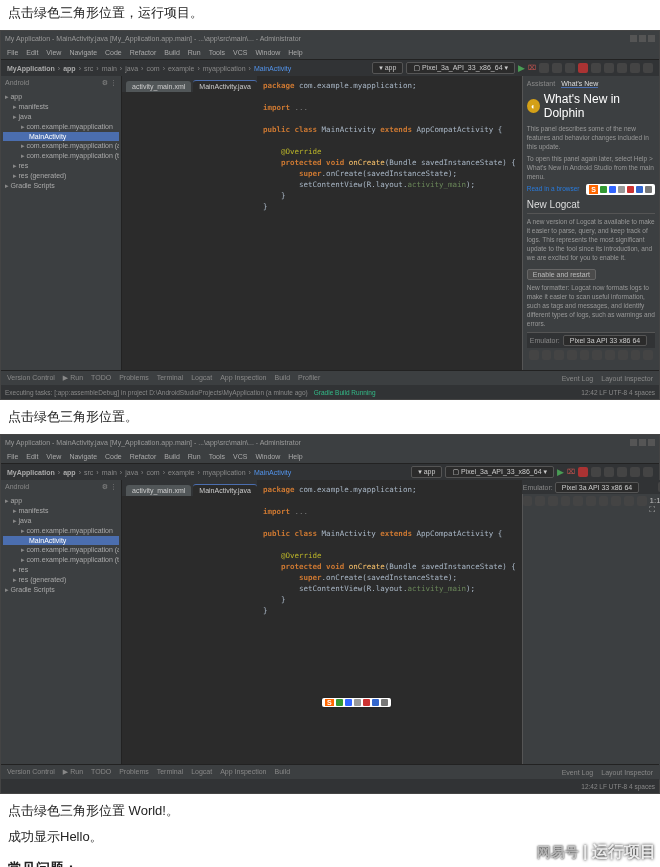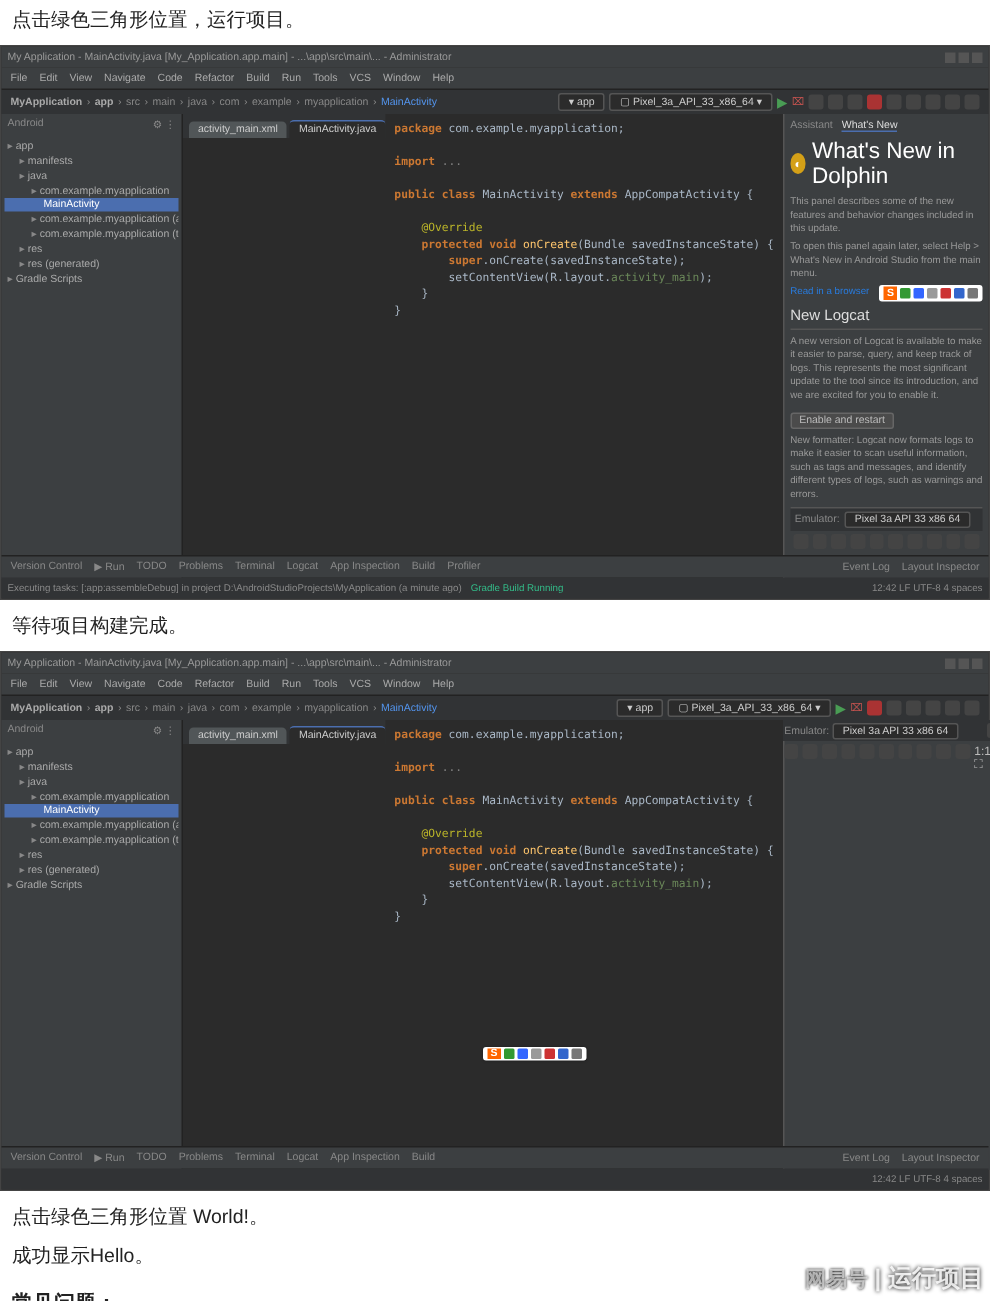--- a/index.html
+++ b/index.html
@@ -39,21 +39,21 @@
   .cl { color:#a9b7c6; }
   .st { color:#6a8759; }
   .an { color:#bbb529; }
   .fn { color:#ffc66d; }
   .cm { color:#808080; }
   .rightpanel { width:212px; background:#3c3f41; border-left:1px solid #555; padding:4px; font-size:7px; color:#bbb; overflow:hidden; }
   .rp-tabs { display:flex; gap:6px; margin-bottom:2px; color:#888; }
   .rp-tabs .a { color:#ddd; border-bottom:1px solid #4b6eaf; }
   .dolphin-head { display:flex; gap:4px; align-items:center; margin:4px 0; }
   .dolphin-icon { width:14px; height:14px; border-radius:50%; background:#d4a017; display:flex; align-items:center; justify-content:center; font-size:8px; color:#fff; }
-  .rp-h { color:#fff; font-size:15px; }
+  .rp-h { color:#fff; font-size:12px; }
   .rp-p { color:#999; font-size:6.5px; line-height:9px; margin:3px 0; }
   .rp-link { color:#287bde; }
   .badge-strip { background:#fff; border-radius:2px; padding:1px 3px; display:inline-flex; gap:2px; align-items:center; }
   .badge-strip span { font-size:7px; }
   .mini-icon { width:7px; height:7px; border-radius:1px; }
   .rp-sub { color:#ddd; font-size:10px; margin-top:6px; }
   .rp-btn { display:inline-block; background:#4b4b4b; border:1px solid #666; padding:1px 5px; margin-top:4px; font-size:7px; border-radius:2px; }
   .emu-bar { background:#313335; padding:2px 3px; margin-top:4px; display:flex; gap:3px; align-items:center; font-size:7px; color:#888; border-top:1px solid #555; }
   .emu-body { height:120px; display:flex; align-items:center; justify-content:center; color:#888; }
   .spinner { width:14px; height:14px; border:2px solid #555; border-top-color:#999; border-radius:50%; margin-right:6px; }
@@ -245,21 +245,21 @@
   </div>
   <div class="statusbar">
     <div style="display:flex;gap:6px">
       <span>Executing tasks: [:app:assembleDebug] in project D:\AndroidStudioProjects\MyApplication (a minute ago)</span>
       <span style="color:#3b8">Gradle Build Running</span>
     </div>
     <span>12:42   LF   UTF-8   4 spaces</span>
   </div>
 </div>
 
-<div class="caption">等待项目构建完成。</div>
+<div class="caption">点击绿色三角形位置。</div>
 
 <div class="ide ide2">
   <div class="titlebar">
     <span>My Application - MainActivity.java [My_Application.app.main] - ...\app\src\main\... - Administrator</span>
     <span style="margin-left:auto;display:flex;gap:2px;">
       <span class="winbtn"></span>
       <span class="winbtn"></span>
       <span class="winbtn"></span>
     </span>
   </div>

